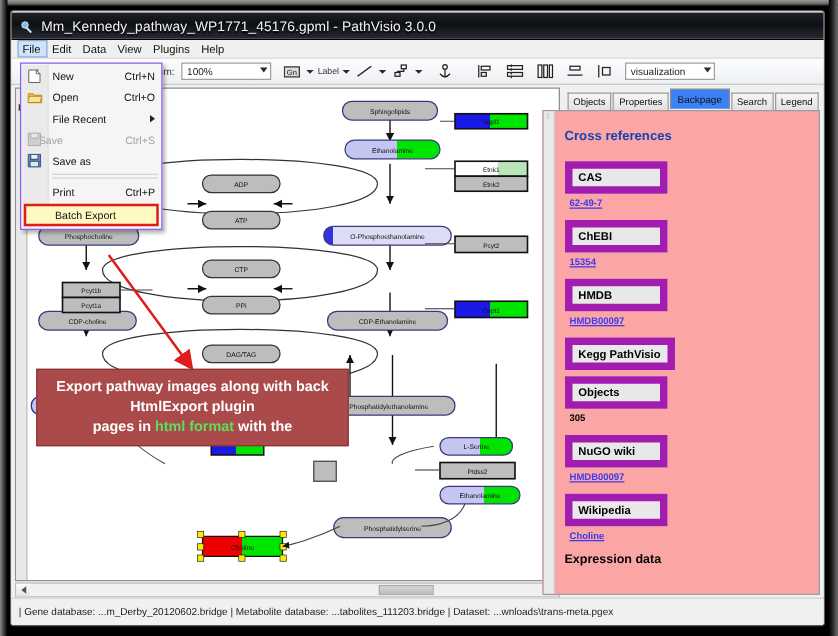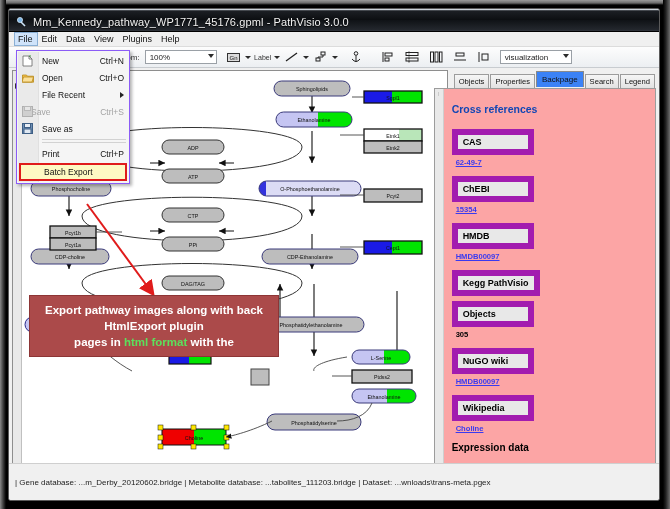--- a/index.html
+++ b/index.html
@@ -240,21 +240,21 @@
     display:block;
     margin-bottom:9px;
   }
   .xref-val.plain { color:#000; text-decoration:none; font-weight:bold; }
   #expression-title {
     font-weight:bold; font-size:10px; color:#000; margin-top:4px;
   }
 
   
   #statusbar {
-    position:absolute; left:0; bottom:0; right:0; height:37px;
+    position:absolute; left:0; bottom:0; right:0; height:22px;
     background:#f0f0f0;
     border-top:1px solid #cfcfcf;
     display:flex; align-items:center;
     padding-left:6px;
   }
   #status-text { font-size:8px; color:#1b1b1b; white-space:nowrap; }
 
   
   #file-menu {
     position:absolute;

